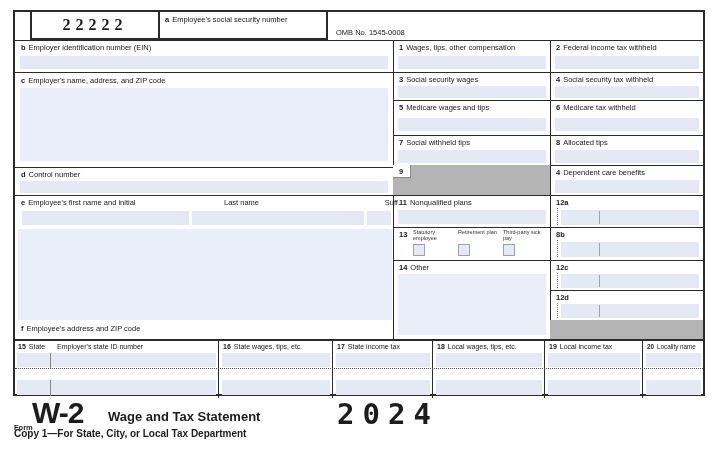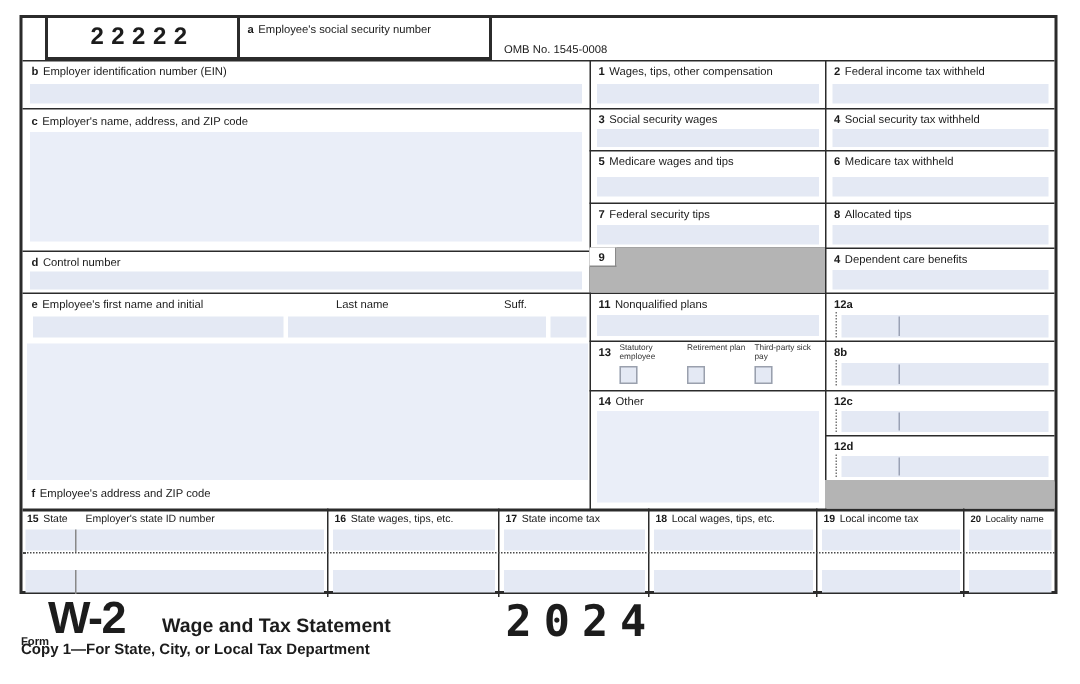--- a/index.html
+++ b/index.html
@@ -22,21 +22,21 @@
   .tick  { position:absolute; width:1px; background:#888; }
   .codeline { position:absolute; width:1px; background:#9aa2b5; }
   .graybar { position:absolute; background:var(--shaded-gray,#b4b4b4); }
   .chip { position:absolute; background:#fff; border-right:1px solid #8a8a8a; border-bottom:1px solid #8a8a8a; }
   .checkbox { position:absolute; width:12px; height:12px; background:var(--field-blue,#e4e9f4);
               border:1px solid var(--checkbox-border,#9aa0ad); }
   .cb-lbl { position:absolute; font-size:5.5px; line-height:6px; color:#333; width:40px; }
   .batch-box { position:absolute; left:15px; top:0; width:130px; height:28px;
                border:2px solid var(--line,#2b2b2b); border-top:none; background:#fff;
                display:flex; align-items:center; justify-content:center; }
-  .batch-code { font-family:Liberation Sans, sans-serif; font-weight:bold; font-size:16px; letter-spacing:5px; }
+  .batch-code { font-family:Liberation Serif, serif; font-weight:bold; font-size:16px; letter-spacing:5px; }
   .ssn-box { position:absolute; left:145px; top:0; width:168px; height:28px;
              border-right:2px solid var(--line,#2b2b2b); border-bottom:2px solid var(--line,#2b2b2b); background:#fff; }
   .footer-formword { position:absolute; left:14px; top:423px; font-size:7.5px; font-weight:bold; }
   .footer-w2 { position:absolute; left:32px; top:396px; font-size:30px; font-weight:900; letter-spacing:-1px; }
   .footer-title { position:absolute; left:108px; top:409px; font-size:13px; font-weight:bold; }
   .footer-year { position:absolute; left:337px; top:397px; font-family:"DejaVu Sans Mono", monospace;
                  font-weight:bold; font-size:29px; letter-spacing:8px; }
   .footer-dept { position:absolute; right:15px; top:406px; font-size:7.5px; color:#222; }
   .footer-copy { position:absolute; left:14px; top:428px; font-size:10px; font-weight:bold;text-align:center; }
 </style>
@@ -90,21 +90,21 @@
         <b>d</b><span>Control number</span>
       </div>
       <div class="field" style="left:5px;top:14px;width:368px;height:12px"></div>
     </div>
 
     <div class="abs" style="left:0;top:183px;width:378px;height:125px">
       <div class="lbl" style="left:6px;top:3px">
         <b>e</b><span>Employee's first name and initial</span>
       </div>
       <div class="lbl" style="left:209px;top:3px">Last name</div>
-      <div class="lbl" style="left:321px;top:3px;width:36px;text-align:left">Suff.</div>
+      <div class="lbl" style="left:349px;top:3px;width:36px;text-align:right">Suff.</div>
       <div class="field" style="left:7px;top:16px;width:167px;height:14px"></div>
       <div class="field" style="left:177px;top:16px;width:172px;height:14px"></div>
       <div class="field" style="left:352px;top:16px;width:24px;height:14px"></div>
       <div class="area" style="left:3px;top:34px;width:374px;height:91px"></div>
     </div>
 
     <div class="abs" style="left:0;top:308px;width:378px;height:19px">
       <div class="lbl" style="left:6px;top:4px">
         <b>f</b><span>Employee's address and ZIP code</span>
       </div>
@@ -144,21 +144,21 @@
     </div>
     <div class="abs" style="left:535px;top:88px;width:153px;height:35px">
       <div class="lbl" style="left:6px;top:3px">
         <b>6</b><span>Medicare tax withheld</span>
       </div>
       <div class="field" style="left:5px;top:18px;width:144px;height:13px"></div>
     </div>
 
     <div class="abs" style="left:378px;top:123px;width:157px;height:30px">
       <div class="lbl" style="left:6px;top:3px">
-        <b>7</b><span>Federal security tips</span>
+        <b>7</b><span>Social withheld tips</span>
       </div>
       <div class="field" style="left:5px;top:15px;width:148px;height:13px"></div>
     </div>
     <div class="abs" style="left:535px;top:123px;width:153px;height:30px">
       <div class="lbl" style="left:6px;top:3px">
         <b>8</b><span>Allocated tips</span>
       </div>
       <div class="field" style="left:5px;top:15px;width:144px;height:13px"></div>
     </div>
 

